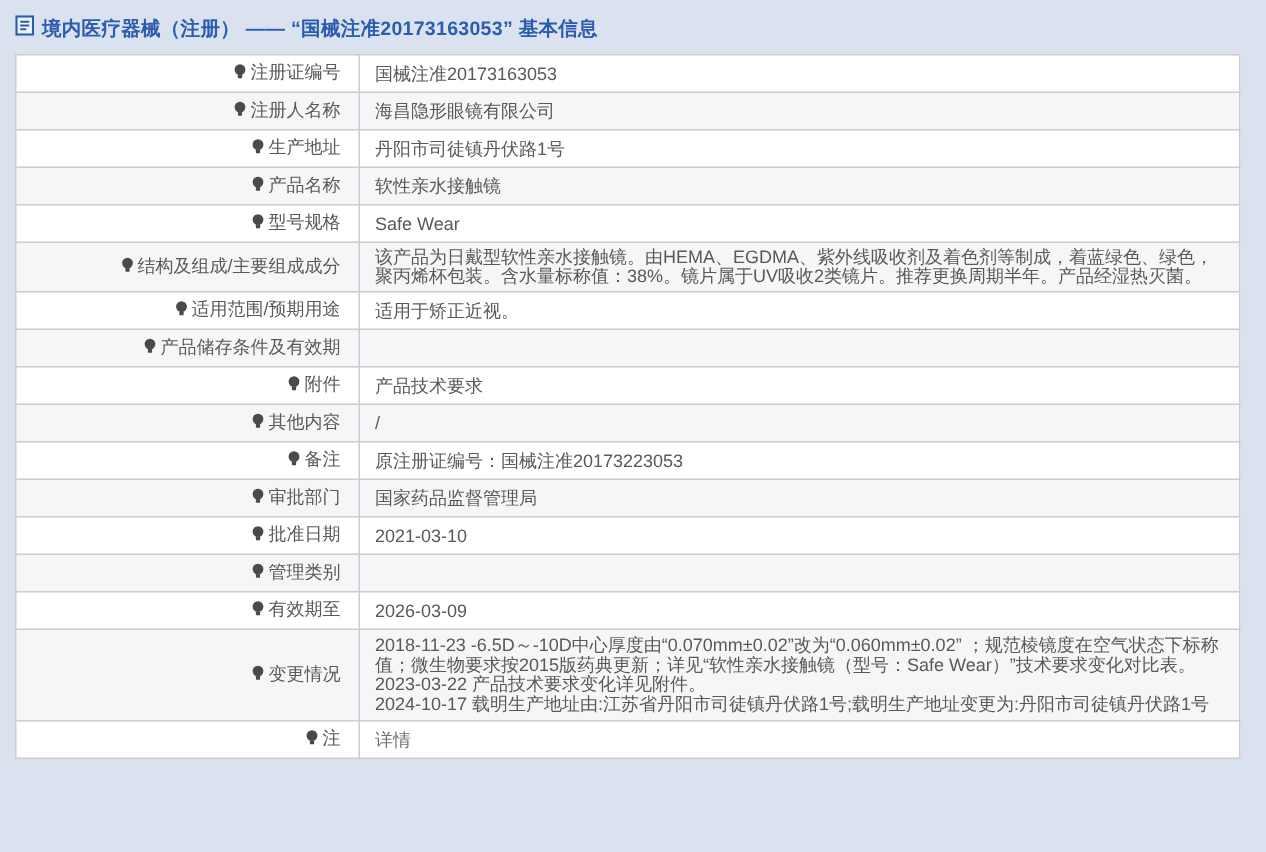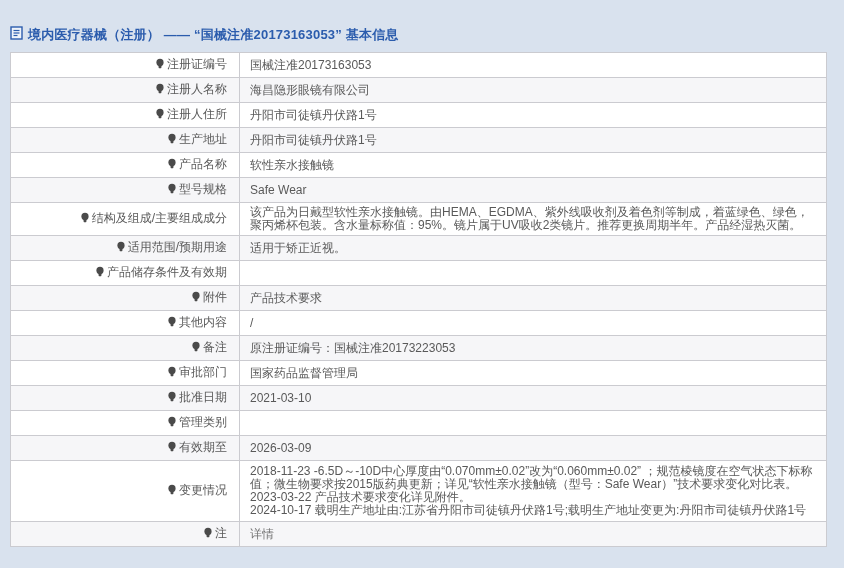--- a/index.html
+++ b/index.html
@@ -14,21 +14,20 @@
   .page { width: 844px; height: 568px; position: relative; }
   .page-header {
     display: flex;
     align-items: center;
     gap: 5px;
     padding: 10px 12px 8px 10px;
     color: #2b5cad;
     font-size: 13px;
     font-weight: 600;
     letter-spacing: 0.2px;
-    margin-top: 16px;
   }
   .doc-ic { flex: 0 0 auto; display: inline-block; margin-top: -1px; }
   table.info {
     border-collapse: collapse;
     margin-left: 10px;
     width: 817px;
     background: #ffffff;
     font-size: 12px;
     color: #595959;
     border: 1px solid #b9bcc4;
@@ -101,59 +100,44 @@
         </svg>
       </span><span class="lbl-text">注册人名称</span>
     </td>
     <td class="value">
       <span class="val-text">海昌隐形眼镜有限公司</span>
       
       
     </td>
   </tr>
 
-  <tr>
-    <td class="label">
-      <span class="note-ic" hidden="">
-        <svg width="10" height="11" viewBox="0 0 10 11">
-          <circle cx="5" cy="4.4" r="3.6" fill="#4a4a4a"></circle>
-          <rect x="3.6" y="7.6" width="2.8" height="2.6" rx="0.6" fill="#4a4a4a"></rect>
-        </svg>
-      </span><span class="lbl-text">注册人住所</span>
+
+  <tr>
+    <td class="label">
+      <span class="note-ic" hidden="">
+        <svg width="10" height="11" viewBox="0 0 10 11">
+          <circle cx="5" cy="4.4" r="3.6" fill="#4a4a4a"></circle>
+          <rect x="3.6" y="7.6" width="2.8" height="2.6" rx="0.6" fill="#4a4a4a"></rect>
+        </svg>
+      </span><span class="lbl-text">生产地址</span>
     </td>
     <td class="value">
       <span class="val-text">丹阳市司徒镇丹伏路1号</span>
       
       
     </td>
   </tr>
 
   <tr>
     <td class="label">
       <span class="note-ic" hidden="">
         <svg width="10" height="11" viewBox="0 0 10 11">
           <circle cx="5" cy="4.4" r="3.6" fill="#4a4a4a"></circle>
           <rect x="3.6" y="7.6" width="2.8" height="2.6" rx="0.6" fill="#4a4a4a"></rect>
         </svg>
-      </span><span class="lbl-text">生产地址</span>
-    </td>
-    <td class="value">
-      <span class="val-text">丹阳市司徒镇丹伏路1号</span>
-      
-      
-    </td>
-  </tr>
-
-  <tr>
-    <td class="label">
-      <span class="note-ic" hidden="">
-        <svg width="10" height="11" viewBox="0 0 10 11">
-          <circle cx="5" cy="4.4" r="3.6" fill="#4a4a4a"></circle>
-          <rect x="3.6" y="7.6" width="2.8" height="2.6" rx="0.6" fill="#4a4a4a"></rect>
-        </svg>
       </span><span class="lbl-text">产品名称</span>
     </td>
     <td class="value">
       <span class="val-text">软性亲水接触镜</span>
       
       
     </td>
   </tr>
 
 
@@ -176,21 +160,21 @@
   <tr>
     <td class="label">
       <span class="note-ic" hidden="">
         <svg width="10" height="11" viewBox="0 0 10 11">
           <circle cx="5" cy="4.4" r="3.6" fill="#4a4a4a"></circle>
           <rect x="3.6" y="7.6" width="2.8" height="2.6" rx="0.6" fill="#4a4a4a"></rect>
         </svg>
       </span><span class="lbl-text">结构及组成/主要组成成分</span>
     </td>
     <td class="value">
-      <span class="val-text">该产品为日戴型软性亲水接触镜。由HEMA、EGDMA、紫外线吸收剂及着色剂等制成，着蓝绿色、绿色，聚丙烯杯包装。含水量标称值：95%。镜片属于UV吸收2类镜片。推荐更换周期半年。产品经湿热灭菌。</span>
+      <span class="val-text">该产品为日戴型软性亲水接触镜。由HEMA、EGDMA、紫外线吸收剂及着色剂等制成，着蓝绿色、绿色，聚丙烯杯包装。含水量标称值：38%。镜片属于UV吸收2类镜片。推荐更换周期半年。产品经湿热灭菌。</span>
       
       
     </td>
   </tr>
 
   <tr>
     <td class="label">
       <span class="note-ic" hidden="">
         <svg width="10" height="11" viewBox="0 0 10 11">
           <circle cx="5" cy="4.4" r="3.6" fill="#4a4a4a"></circle>

